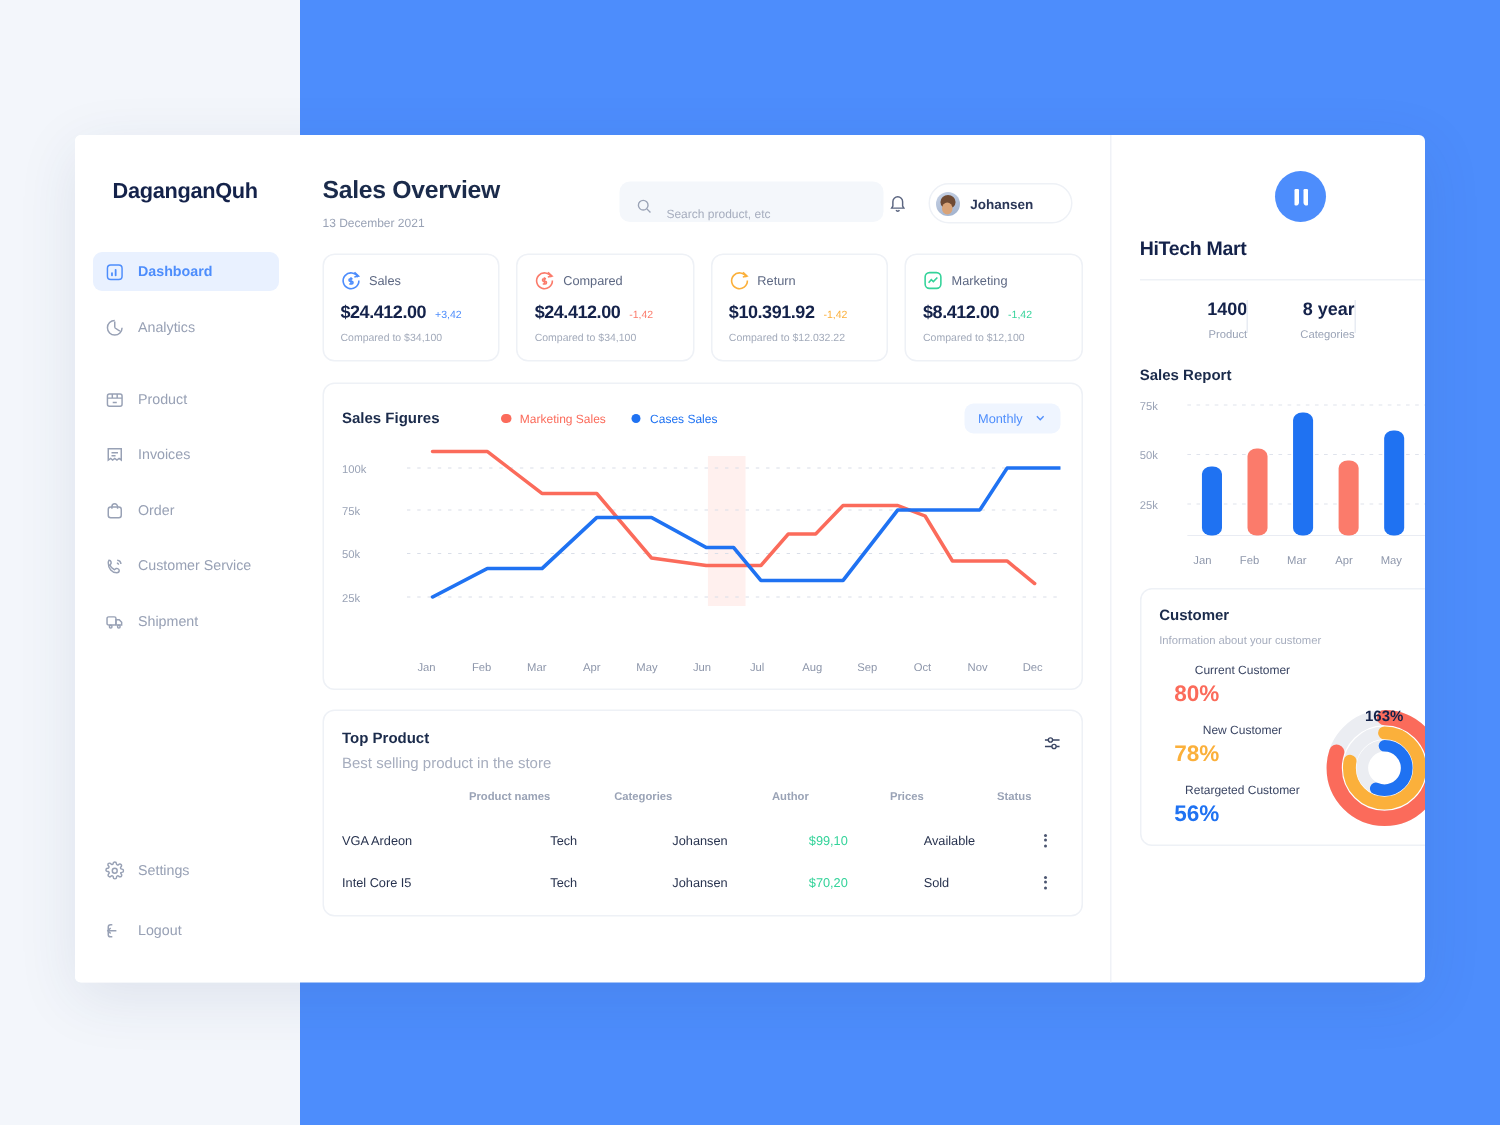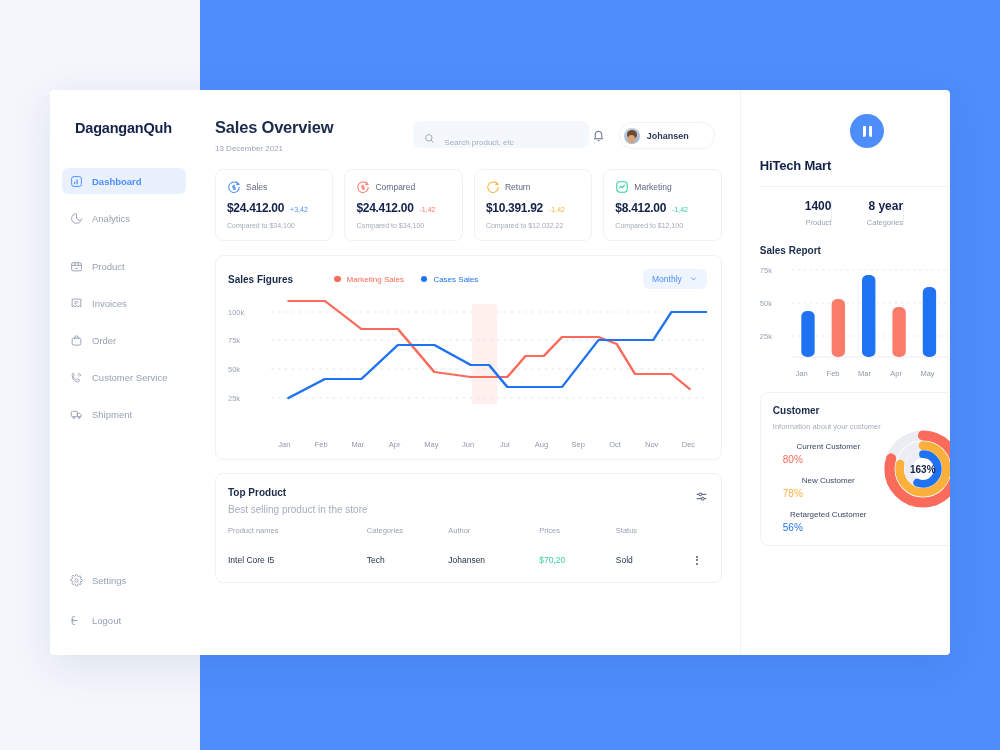--- a/index.html
+++ b/index.html
@@ -86,21 +86,21 @@
   .xlabels{display:flex;margin-left:38px;margin-top:4px;}
   .xlabels span{flex:1;text-align:center;font-size:7.5px;color:#8e97ab;}
 
   
   .bottomrow{display:flex;gap:11px;padding:13px 18px 0 15px;}
   .prodcard{flex:1;border:1px solid #eef1f6;border-radius:8px;padding:13px 14px 8px 12px;position:relative;}
   .prodtitle{font-size:10px;font-weight:600;color:#1b2b4b;}
   .prodsub{font-size:10px;color:#a6adbe;margin-top:6px;}
   .filtericon{position:absolute;right:13px;top:15px;cursor:pointer;}
   table{width:100%;border-collapse:collapse;margin-top:11px;table-layout:fixed;}
-  th{font-size:7.5px;color:#9aa3b6;font-weight:400;text-align:left;padding:0 0 11px 0;}
+  th{font-size:7.5px;color:#9aa3b6;font-weight:700;text-align:right;padding:0 0 11px 0;}
   td{font-size:8.5px;color:#27324e;padding:9px 0;}
   .price{color:#34d39a;}
   .kebab{display:flex;flex-direction:column;gap:1.5px;align-items:center;cursor:pointer;}
   .kebab i{width:2px;height:2px;border-radius:50%;background:#4b5570;display:block;}
 
   
   .rightpanel{width:215px;flex:0 0 215px;border-left:1px solid #f0f2f7;padding:24px 19px 0 19px;}
   .logocirc{width:34px;height:34px;border-radius:50%;background:#4d8dfc;margin:0 auto;
             display:flex;align-items:center;justify-content:center;}
   .logocirc span{display:block;width:3px;height:11px;background:#fff;border-radius:2px;}
@@ -117,22 +117,22 @@
   .rtitle{font-size:10px;font-weight:600;color:#1b2b4b;}
   .barwrap{position:relative;height:100px;margin-top:10px;}
   .barlabels{display:flex;margin-left:26px;margin-top:3px;}
   .barlabels span{flex:1;text-align:center;font-size:7.5px;color:#8e97ab;}
   .custcard{margin-top:14px;border:1px solid #eef1f6;border-radius:8px;padding:12px 12px 12px 12px;
             display:flex;}
   .custleft{flex:1;}
   .custsub{font-size:7.5px;color:#a6adbe;margin-top:6px;}
   .legrow{margin-top:11px;}
   .legname{font-size:8px;color:#3a4563;text-align:center;}
-  .legpct{font-size:10px;font-weight:400;margin-top:3px;padding-left:10px;}
-  .donutwrap{width:78px;flex:0 0 78px;display:flex;align-items:center;justify-content:center;position:relative;}
+  .legpct{font-size:15px;font-weight:700;margin-top:3px;padding-left:10px;}
+  .donutwrap{width:78px;flex:0 0 78px;display:flex;align-items:flex-end;justify-content:center;position:relative;}
   .donutlabel{position:absolute;left:0;right:0;top:50%;transform:translateY(-50%);text-align:center;
               font-size:10px;font-weight:700;color:#14224a;}
 </style>
 </head>
 <body>
 
 <div class="stage">
   <div class="bluebg"></div>
 
   <div class="app">
@@ -437,20 +437,34 @@
                 <th>Product names</th>
                 <th>Categories</th>
                 <th>Author</th>
                 <th>Prices</th>
                 <th>Status</th>
                 <th></th>
               </tr>
             </thead>
             <tbody>
               <tr>
+                <td>VGA Ardeon</td>
+                <td>Tech</td>
+                <td>Johansen</td>
+                <td class="price">$99,10</td>
+                <td>Available</td>
+                <td>
+                    <span class="kebab">
+                      <i></i>
+                      <i></i>
+                      <i></i>
+                    </span>
+                  </td>
+              </tr>
+              <tr>
                 <td>Intel Core I5</td>
                 <td>Tech</td>
                 <td>Johansen</td>
                 <td class="price">$70,20</td>
                 <td>Sold</td>
                 <td>
                     <span class="kebab">
                       <i></i>
                       <i></i>
                       <i></i>

